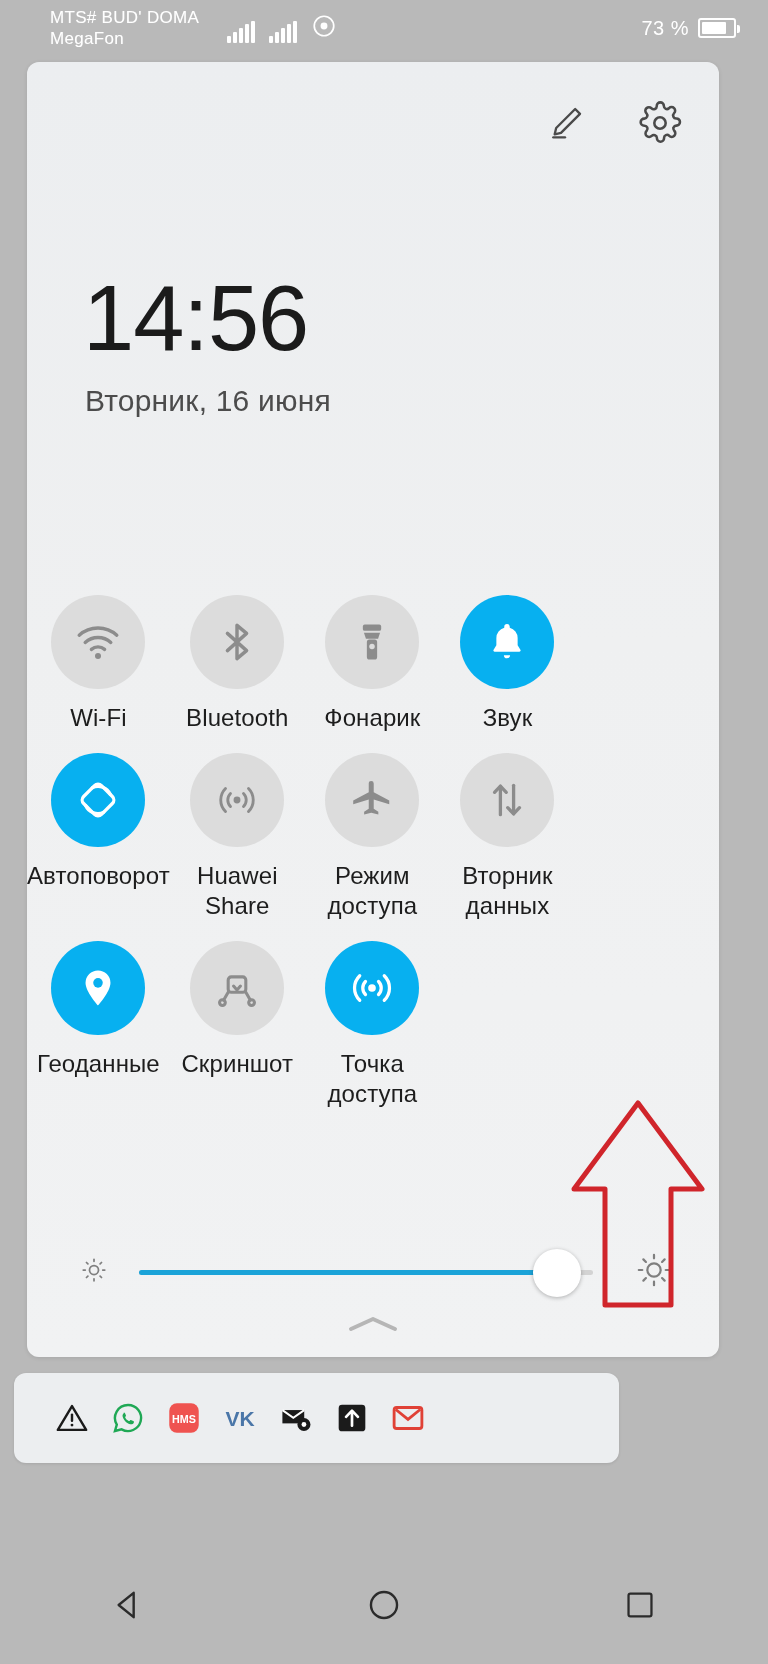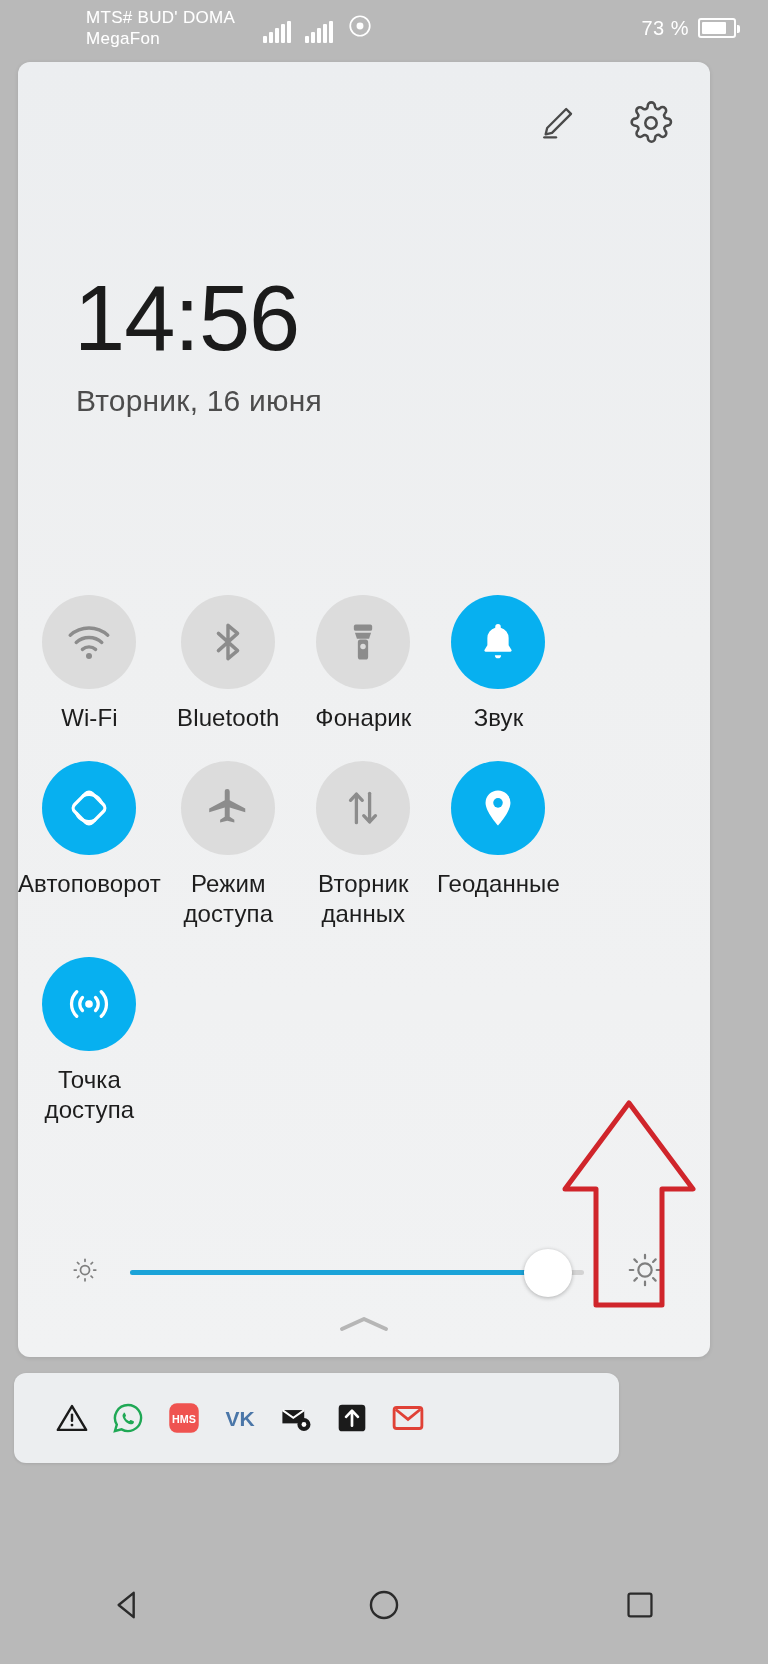--- a/index.html
+++ b/index.html
@@ -10,21 +10,21 @@
     position:relative;
   }
 
   
   .statusbar{
     position:absolute; top:0; left:0; width:768px; height:56px;
     background:#b9b9b9;
     display:flex; align-items:center;
   }
   .carrier{
-    margin-left:86px;
+    margin-left:50px;
     display:flex; flex-direction:column; justify-content:center;
     color:#ffffff; font-size:17px; line-height:21px; letter-spacing:.3px;
     text-shadow:0 0 1px rgba(255,255,255,.3);
   }
   .sig-group{ display:flex; align-items:flex-end; gap:14px; margin-left:28px; }
   .bars{ display:flex; align-items:flex-end; gap:2px; height:22px; }
   .bars i{ display:block; width:4px; background:#fff; border-radius:1px; }
   .bars i:nth-child(1){height:7px}
   .bars i:nth-child(2){height:11px}
   .bars i:nth-child(3){height:15px}
@@ -40,21 +40,21 @@
     position:relative; display:flex; align-items:center;
   }
   .battery::after{
     content:""; position:absolute; right:-6px; top:5px;
     width:3px; height:8px; background:#fff; border-radius:0 2px 2px 0;
   }
   .battery span{ display:block; height:12px; background:#fff; margin-left:2px; border-radius:1px;}
 
   
   .shade{
-    position:absolute; left:18px; top:62px; width:692px; height:1295px;
+    position:absolute; left:27px; top:62px; width:692px; height:1295px;
     background:linear-gradient(180deg,#eceef0 0%,#eff0f1 45%,#f1f2f3 100%);
     border-radius:12px;
     box-shadow:0 1px 4px rgba(0,0,0,.10);
     overflow:hidden;
   }
   .shade-actions{
     position:absolute; right:36px; top:38px;
     display:flex; align-items:center; gap:48px;
   }
   .act{ width:46px; height:46px; display:flex; align-items:center; justify-content:center; }
@@ -66,21 +66,21 @@
   }
   .date{
     position:absolute; left:58px; top:322px;
     font-size:30px; color:#4c4c4c; letter-spacing:.2px;
   }
 
   
   .grid{
     position:absolute; left:0; top:525px; width:548px;
     display:grid; grid-template-columns:repeat(4,1fr);
-    row-gap:20px;
+    row-gap:12px;
   }
   .tile{
     display:flex; flex-direction:column; align-items:center;
     padding-top:8px;
   }
   .tile .knob{
     width:94px; height:94px; border-radius:50%;
     background:#dcdcdc;
     display:flex; align-items:center; justify-content:center;
     margin-bottom:14px;
@@ -242,20 +242,32 @@
       <div class="knob">
         <svg width="46" height="46" viewBox="0 0 24 24" fill="none" stroke="#fff" stroke-width="1.7" stroke-linecap="round" stroke-linejoin="round">
           <rect x="5.4" y="5.4" width="13.2" height="13.2" rx="2.6" transform="rotate(45 12 12)"></rect>
           <path d="M9 5.6A7 7 0 0118.4 9"></path>
           <path d="M15 18.4A7 7 0 015.6 15"></path>
         </svg>
       </div>
       <div class="tlabel">Автоповорот</div>
     </div>
 
+    <div class="tile">
+      <div class="knob">
+        <svg width="46" height="46" viewBox="0 0 24 24" fill="none" stroke="#8c8c8c" stroke-width="1.5" stroke-linecap="round">
+          <circle cx="12" cy="12" r="1.8" fill="#8c8c8c" stroke="none"></circle>
+          <path d="M8.6 8.6a4.8 4.8 0 000 6.8"></path>
+          <path d="M15.4 8.6a4.8 4.8 0 010 6.8"></path>
+          <path d="M6 6a8.5 8.5 0 000 12"></path>
+          <path d="M18 6a8.5 8.5 0 010 12"></path>
+        </svg>
+      </div>
+      <div class="tlabel">Huawei Share</div>
+    </div>
 
     <div class="tile">
       <div class="knob">
         <svg width="46" height="46" viewBox="0 0 24 24" fill="#8c8c8c">
           <path d="M21 14.2v-1.9l-8.1-4.3V3.4a1.3 1.3 0 00-2.6 0V8L2.2 12.3v1.9l8.1-2.4v4.7l-2.4 1.6v1.5l3.7-1 3.7 1v-1.5l-2.4-1.6v-4.7z"></path>
         </svg>
       </div>
       <div class="tlabel">Режим доступа</div>
     </div>
 
@@ -274,20 +286,33 @@
     <div class="tile on">
       <div class="knob">
         <svg width="44" height="44" viewBox="0 0 24 24" fill="#ffffff">
           <path d="M12 2.4a6.8 6.8 0 00-6.8 6.8c0 5 6.8 12.4 6.8 12.4s6.8-7.4 6.8-12.4A6.8 6.8 0 0012 2.4z"></path>
           <circle cx="12" cy="9.2" r="2.6" fill="#07b0f0"></circle>
         </svg>
       </div>
       <div class="tlabel">Геоданные</div>
     </div>
 
+    <div class="tile">
+      <div class="knob">
+        <svg width="46" height="46" viewBox="0 0 24 24" fill="none" stroke="#8c8c8c" stroke-width="1.6" stroke-linecap="round" stroke-linejoin="round">
+          <rect x="7.4" y="6.2" width="9.2" height="8" rx="1.6"></rect>
+          <path d="M10.2 11l1.8 2 1.8-2"></path>
+          <path d="M7.4 14.2L5 18.4"></path>
+            <path d="M16.6 14.2L19 18.4"></path>
+          <circle cx="4.4" cy="19.6" r="1.5"></circle>
+            <circle cx="19.6" cy="19.6" r="1.5"></circle>
+        </svg>
+      </div>
+      <div class="tlabel">Скриншот</div>
+    </div>
 
     <div class="tile on">
       <div class="knob">
         <svg width="46" height="46" viewBox="0 0 24 24" fill="none" stroke="#fff" stroke-width="1.7" stroke-linecap="round">
           <circle cx="12" cy="12" r="2" fill="#fff" stroke="none"></circle>
           <path d="M8.6 8.6a4.8 4.8 0 000 6.8"></path>
           <path d="M15.4 8.6a4.8 4.8 0 010 6.8"></path>
           <path d="M5.6 5.6a8.9 8.9 0 000 12.8"></path>
           <path d="M18.4 5.6a8.9 8.9 0 010 12.8"></path>
         </svg>

